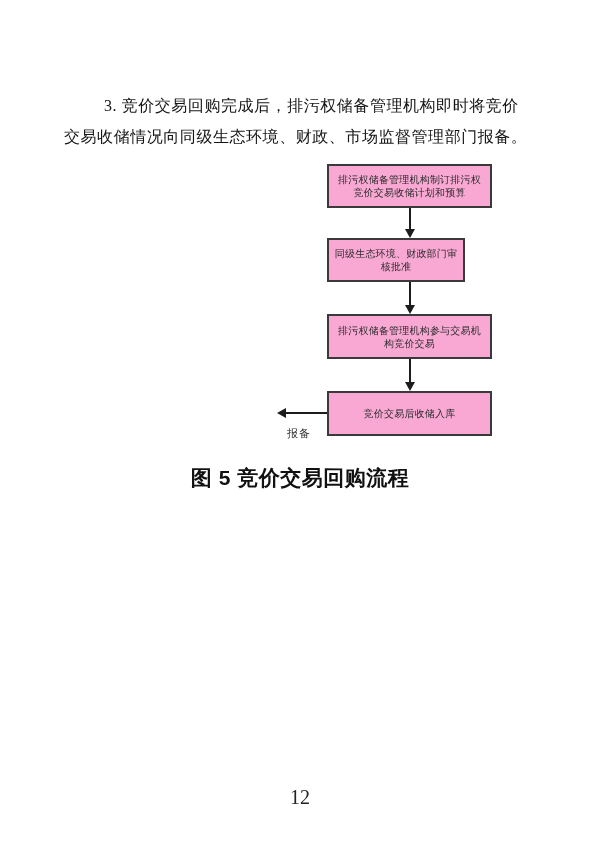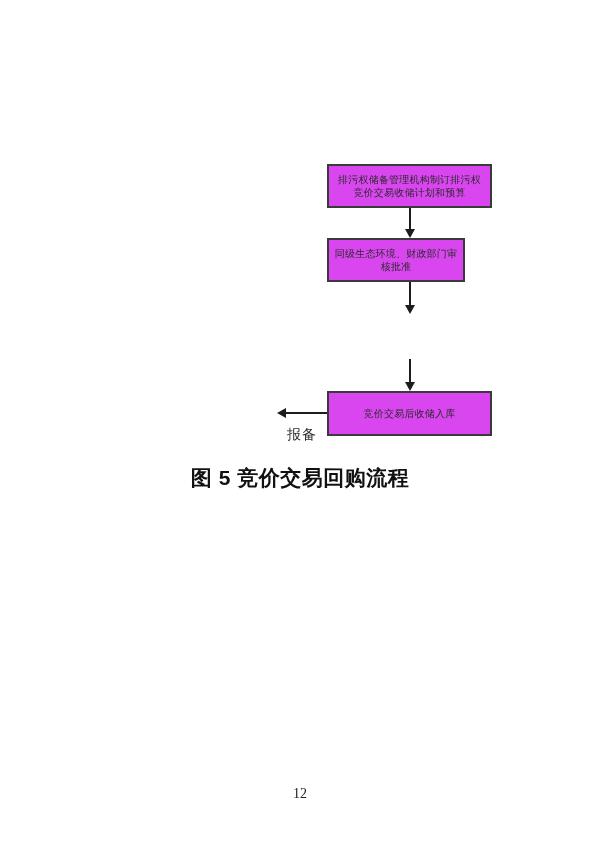--- a/index.html
+++ b/index.html
@@ -28,21 +28,21 @@
   }
   .paragraph .line { white-space: nowrap; }
   .paragraph .indent { padding-left: 40px; }
 
   
   .flowchart { position: absolute; left: 0; top: 0; width: 600px; height: 460px; }
   .fbox {
     position: absolute;
     box-sizing: border-box;
     border: 2px solid #3a3a3a;
-    background: #d946ef;
+    background: #f9a8d4;
     display: flex;
     align-items: center;
     justify-content: center;
     padding: 16px 5px;
   }
   .fbox .btxt {
     font-size: 10px;
     line-height: 13px;
     text-align: center;
     color: #2b2b2b;
@@ -75,21 +75,21 @@
     position: absolute; width: 0; height: 0;
     border-top: 5px solid transparent;
     border-bottom: 5px solid transparent;
     border-right: 9px solid #1c1c1c;
   }
   #ah-left { left: 277px; top: 408px; }
 
   .edge-label {
     position: absolute;
     left: 287px; top: 426px;
-    font-size: 14px;
+    font-size: 11px;
     color: #2b2b2b;
     letter-spacing: 1px;
   }
 
   
   .caption {
     position: absolute;
     left: 0; right: 0;
     top: 464px;
     text-align: center;
@@ -99,46 +99,53 @@
     color: #111111;
   }
 
   
   .pagenum {
     position: absolute;
     left: 0; right: 0;
     top: 786px;
     text-align: center;
     font-family: "Liberation Serif", serif;
-    font-size: 14px;
+    font-size: 20px;
     color: #222222;
   }
 </style>
 </head>
 <body>
 
 <div class="page">
 
+  <div class="paragraph">
+    <div class="line indent">3. 竞价交易回购完成后，排污权储备管理机构即时将竞价</div>
+    <div class="line">交易收储情况向同级生态环境、财政、市场监督管理部门报备。</div>
+  </div>
 
   <div class="flowchart">
 
     <div class="fbox" id="box-plan">
       <span class="btxt">排污权储备管理机构制订排污权竞价交易收储计划和预算</span>
     </div>
 
     <div class="vline" id="vline-1"></div>
     <div class="arrowhead-down" id="ah-1"></div>
 
     <div class="fbox" id="box-approve">
       <span class="btxt">同级生态环境、财政部门审核批准</span>
     </div>
 
     <div class="vline" id="vline-2"></div>
     <div class="arrowhead-down" id="ah-2"></div>
 
+    <div class="fbox" id="box-bid">
+      <span class="btxt">排污权储备管理机构参与交易机构竞价交易</span>
+    </div>
 
     <div class="vline" id="vline-3"></div>
     <div class="arrowhead-down" id="ah-3"></div>
 
     <div class="fbox" id="box-store">
       <span class="btxt">竞价交易后收储入库</span>
     </div>
 
     <div class="hline" id="hline-report"></div>
     <div class="arrowhead-left" id="ah-left"></div>

